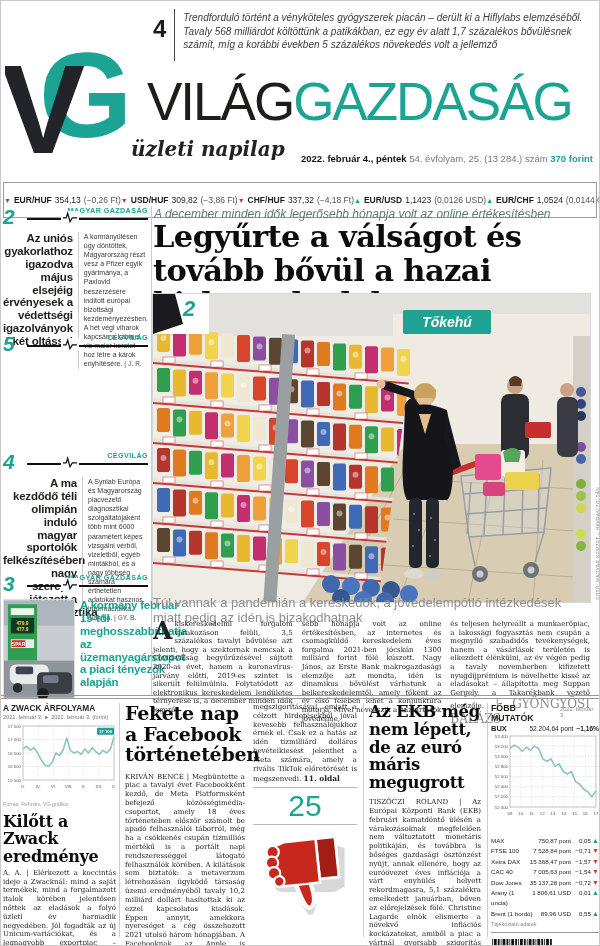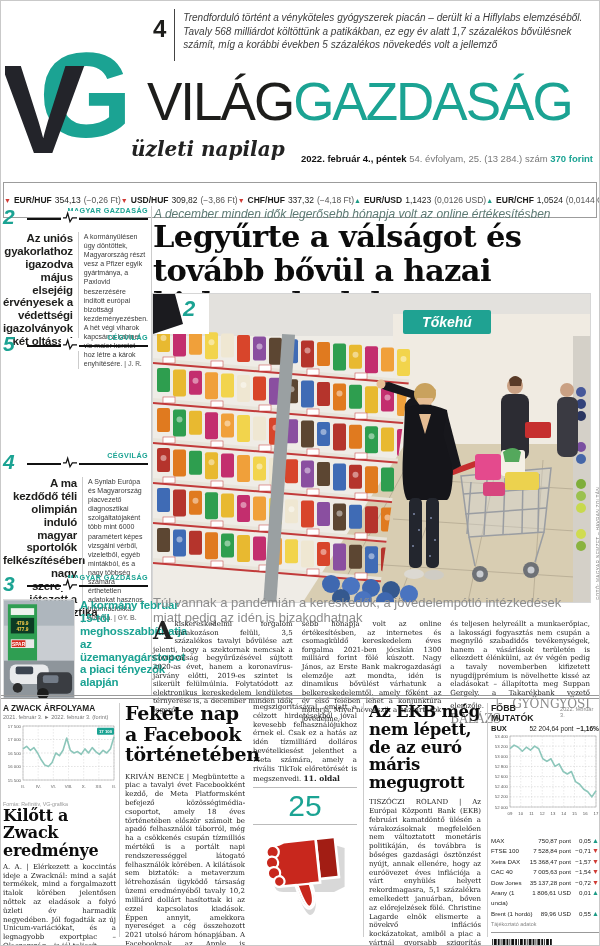--- a/index.html
+++ b/index.html
@@ -557,21 +557,21 @@
         <line x1="95.83333333333333" y1="4" x2="95.83333333333333" y2="58" stroke="#ccc" stroke-width="0.4" stroke-dasharray="1.6,1.4"></line>
         <text x="95.83333333333333" y="66" text-anchor="middle" font-size="4.3" fill="#555">XII.</text>
         <line x1="111" y1="4" x2="111" y2="58" stroke="#ccc" stroke-width="0.4" stroke-dasharray="1.6,1.4"></line>
         <text x="111" y="66" text-anchor="middle" font-size="4.3" fill="#555">II.</text>
         <rect x="20" y="4" width="91" height="54" fill="none" stroke="#999" stroke-width="0.5"></rect>
         <polyline points="20.0,26.9 23.6,24.3 27.3,28.3 30.9,25.6 34.6,31.0 38.2,37.8 41.8,43.1 45.5,44.5 49.1,40.5 52.8,31.0 56.4,33.7 60.0,28.3 63.7,16.1 67.3,28.3 71.0,31.0 74.6,29.6 78.2,32.4 81.9,26.9 85.5,31.0 89.2,25.6 92.8,29.6 96.4,32.4 100.1,28.3 103.7,31.0 107.4,26.9 111.0,14.8" fill="none" stroke="#8cc6ba" stroke-width="1.6" stroke-linejoin="round"></polyline>
         <rect x="94" y="5.800000000000001" width="17" height="7" rx="1" fill="#1ba393"></rect>
         <text x="102.5" y="11" text-anchor="middle" font-size="4.3" fill="#fff" font-weight="bold">17 100</text>
       </svg>
     <div class="chart-src">Forrás: Refinitiv, VG-grafika</div>
-    <h2 class="serifhl" style="font-size:16px;margin-top:0">Kilőtt a Zwack eredménye</h2>
+    <h2 class="serifhl" style="font-size:16px;margin-top:6px">Kilőtt a Zwack eredménye</h2>
     <p class="bbody">A. A. | Elérkezett a koccintás ideje a Zwacknál: mind a saját termékek, mind a forgalmazott italok körében jelentősen nőttek az eladások a folyó üzleti év harmadik negyedében. Jól fogadták az új Unicum-variációkat, és a legnagyobb exportpiac – Olaszország – is jól teljesít.</p>
     
   </section>
 
   <section class="bcol" style="left:124px;width:120px">
     <h2 class="serifhl" style="font-size:19px">Fekete nap a Facebook történetében</h2>
     <p class="bbody" style="margin-top:8px">KRIVÁN BENCE | Megbüntette a piac a tavalyi évet Facebookként kezdő, de Meta Platformsként befejező közösségimédia-csoportot, amely 18 éves történetében először számolt be apadó felhasználói táborról, még ha a csökkenés csupán tízmilliós mértékű is a portált napi rendszerességgel látogató felhasználók körében. A kilátások sem biztatók: a metaverzum létrehozásán ügyködő társaság üzemi eredményéből tavaly 10,2 milliárd dollárt hasítottak ki az ezzel kapcsolatos kiadások. Éppen annyit, amekkora nyereséget a cég összehozott 2021 utolsó három hónapjában. A Facebooknak az Apple is keresztbe tett az adatgyűjtési feltételek</p>
   </section>
 
   <section class="bcol" style="left:252px;width:104px">

